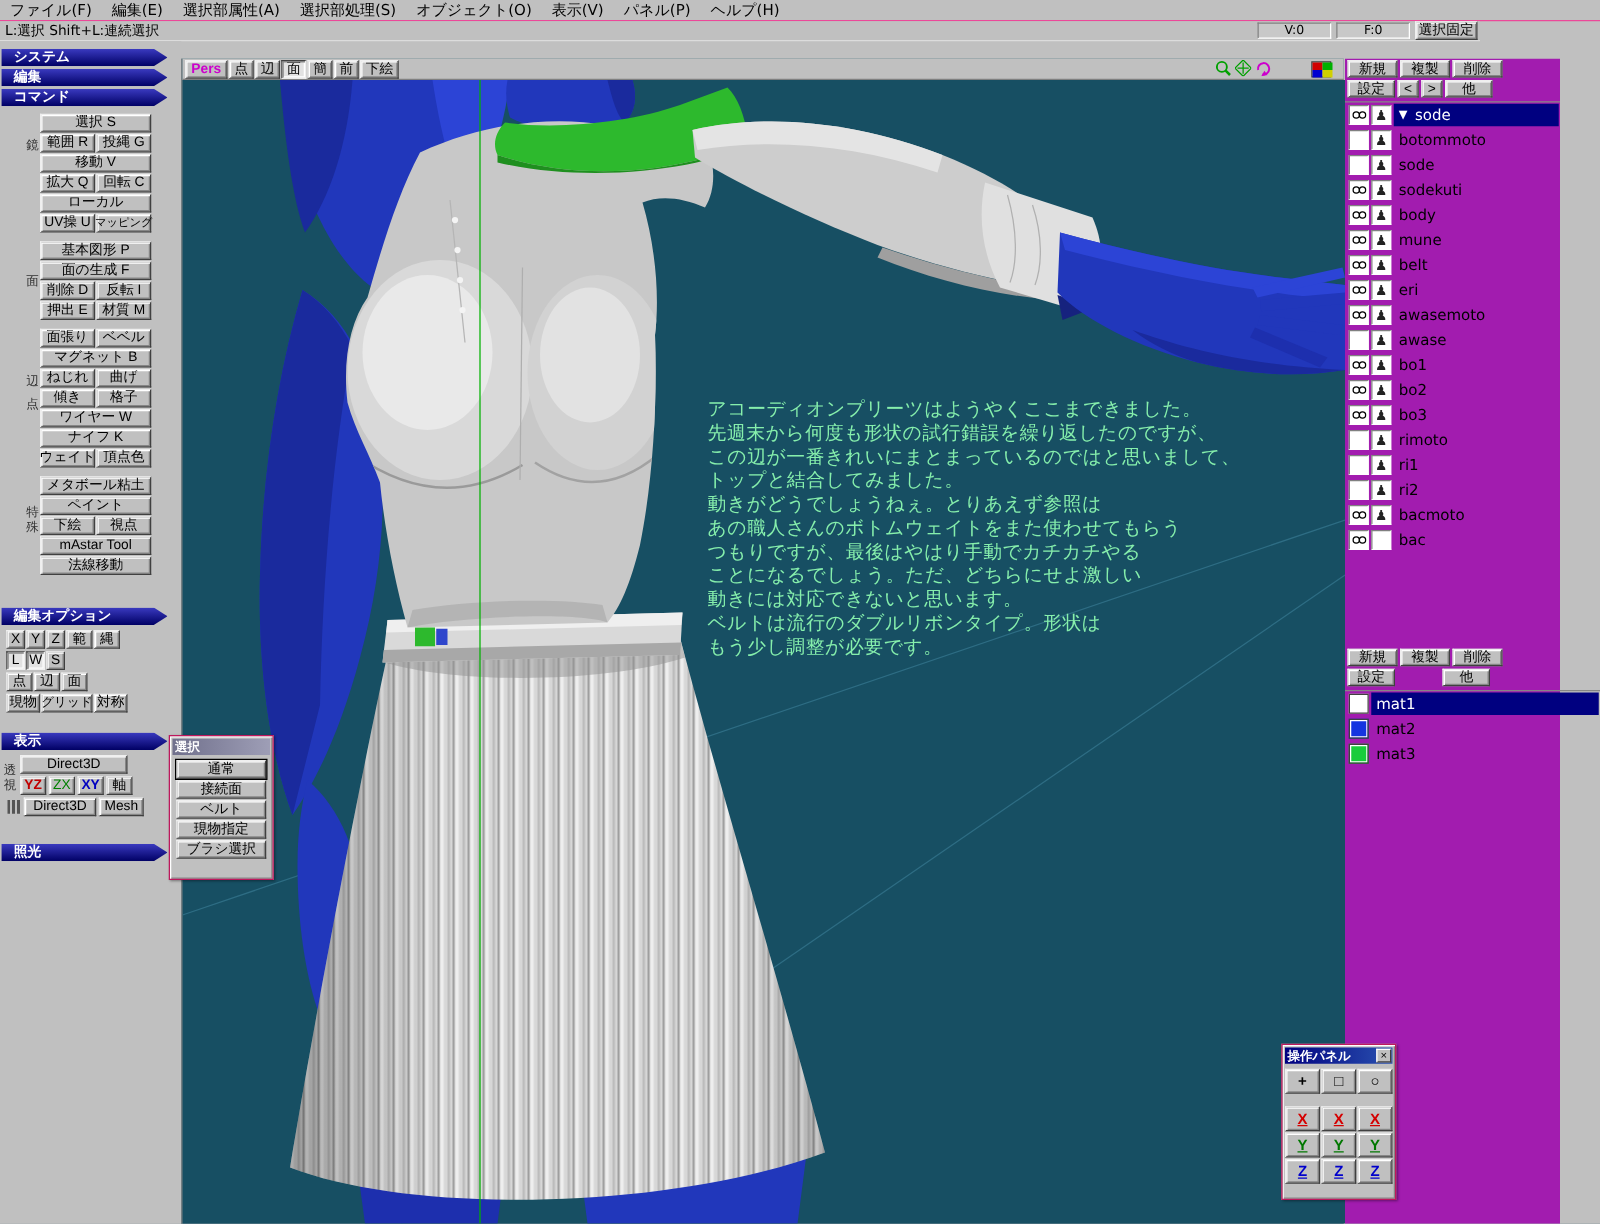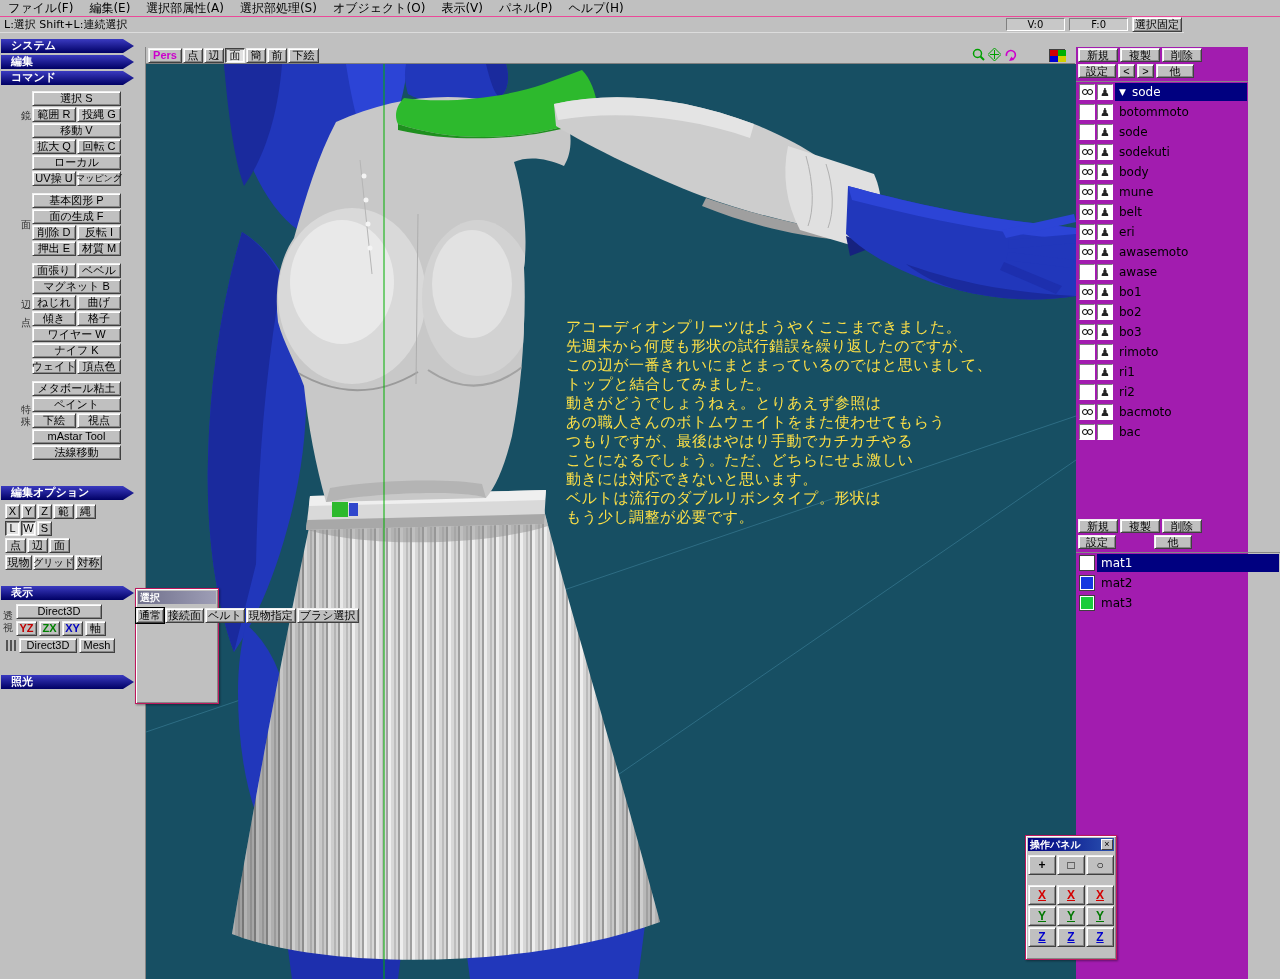--- a/index.html
+++ b/index.html
@@ -31,35 +31,35 @@
 .crow{display:flex;gap:1px;margin-bottom:1px}
 .crow.gap{margin-top:7px}
 .w-full{width:89px}.w-half{width:44px}
 .gutter{position:absolute;font-size:10px;color:#303030;left:21px}
 .gutter.small{left:3px}
 #optrows{margin:26px 0 0 5px}
 .orow{display:flex;gap:1px;margin-bottom:2px}
 .ob14{width:15px}.ob20{width:21px}.ob26{width:27px}.ob40{width:41px}
 #disprows{margin:16px 0 0 16px}
 .drow{display:flex;gap:2px;margin-bottom:2px;align-items:center}
-.txt-red{color:#c00000;font-weight:bold}.txt-grn{color:#008000;font-weight:bold}.txt-blu{color:#0000c0;font-weight:bold}
+.txt-red{color:#c00000;font-weight:bold}.txt-grn{color:#008000;font-weight:normal}.txt-blu{color:#0000c0;font-weight:bold}
 .bars-icon{width:10px;height:11px;background:repeating-linear-gradient(90deg,#555 0 2px,transparent 2px 4px);margin-right:1px}
 .hdr.mt{margin-top:22px}
 
 
 #viewport{position:absolute;left:145px;top:47px;width:930px;height:932px;background:#174f63;border-left:1px solid #868686}
 #vptoolbar{position:relative;height:17px;background:#c0c0c0;border-bottom:1px solid #808080;display:flex;align-items:center;gap:1px;padding-left:2px}
 #vptoolbar .pers{width:34px;color:#cc00cc;font-weight:bold}
 #vptoolbar .tb{width:20px}
 #vptoolbar .tb.wide{width:31px}
 #vptools{position:absolute;right:58px;top:1px;display:flex;gap:3px;align-items:center}
 #colorgrid{position:absolute;right:10px;top:2px;width:16px;height:13px;display:grid;grid-template-columns:8px 8px;grid-template-rows:6px 6px;border:1px solid #404040}
 #colorgrid i{display:block}
 #scenewrap{position:relative;width:930px;height:915px;overflow:hidden}
-#annotation{position:absolute;left:420px;top:254px;width:520px;color:#fde047;font-size:15px;line-height:19px;letter-spacing:0.5px;white-space:pre-line;pointer-events:none}
+#annotation{position:absolute;left:420px;top:254px;width:520px;color:#86efac;font-size:15px;line-height:19px;letter-spacing:0.5px;white-space:pre-line;pointer-events:none}
 
 
 #rightpanel{position:absolute;left:1076px;top:47px;width:172px;height:932px;background:#a21caf}
 .ptoolrow{display:flex;gap:2px;padding:1px 0 0 2px;height:16px}
 .ptoolrow .btn{height:14px}
 .b40{width:40px}.b38{width:38px}.b17{width:17px}
 #objlist{margin-top:2px;height:372px;border-top:1px solid #868686}
 .obj-row{display:flex;height:20px;align-items:center;padding-left:3px;gap:2px}
 .icell{width:16px;height:16px;background:#fff;border:1px solid;border-color:#808080 #fff #fff #808080;display:inline-flex;align-items:center;justify-content:center;flex:none}
 .icell .glyph{visibility:hidden}
@@ -79,21 +79,21 @@
 .mname.selected{background:#000080;color:#fff}
 .spacer34{width:34px}
 
 
 .floatp{position:absolute;background:#c0c0c0;border:1px solid #be185d;box-shadow:inset 1px 1px 0 #fff,inset -1px -1px 0 #868686,1px 1px 2px rgba(0,0,0,.4)}
 .fp-title{height:13px;display:flex;align-items:center;color:#fff;font-size:10px;font-weight:bold;padding:0 2px;margin:2px;position:relative}
 .fp-title.gray{background:linear-gradient(90deg,#70708c,#9e9eb6)}
 .fp-title.blue{background:linear-gradient(90deg,#000080,#2a52b0)}
 .fp-close{position:absolute;right:1px;top:1px;width:12px;height:11px;font-size:9px;line-height:9px;display:flex;align-items:center;justify-content:center;background:#c0c0c0;border:1px solid;border-color:#fff #404040 #404040 #fff}
 #selectpanel{left:135px;top:588px;width:84px;height:116px}
-#selectpanel .sp-body{display:flex;flex-direction:row;align-items:center;gap:1px;padding-top:2px}
+#selectpanel .sp-body{display:flex;flex-direction:column;align-items:center;gap:1px;padding-top:2px}
 .sp-btn{width:72px;height:15px}
 .sp-btn.default{outline:1px solid #000}
 #ctrlpanel{left:1025px;top:835px;width:92px;height:125px}
 #ctrlpanel .cp-grid{display:grid;grid-template-columns:repeat(3,28px);gap:1px;justify-content:center;padding-top:2px}
 .cp-btn{width:28px;height:20px;font-size:12px;font-weight:bold}
 .cp-btn.ax{text-decoration:underline}
 .cp-grid .gaprow{height:8px;grid-column:1/4}
 </style>
 </head>
 <body>

